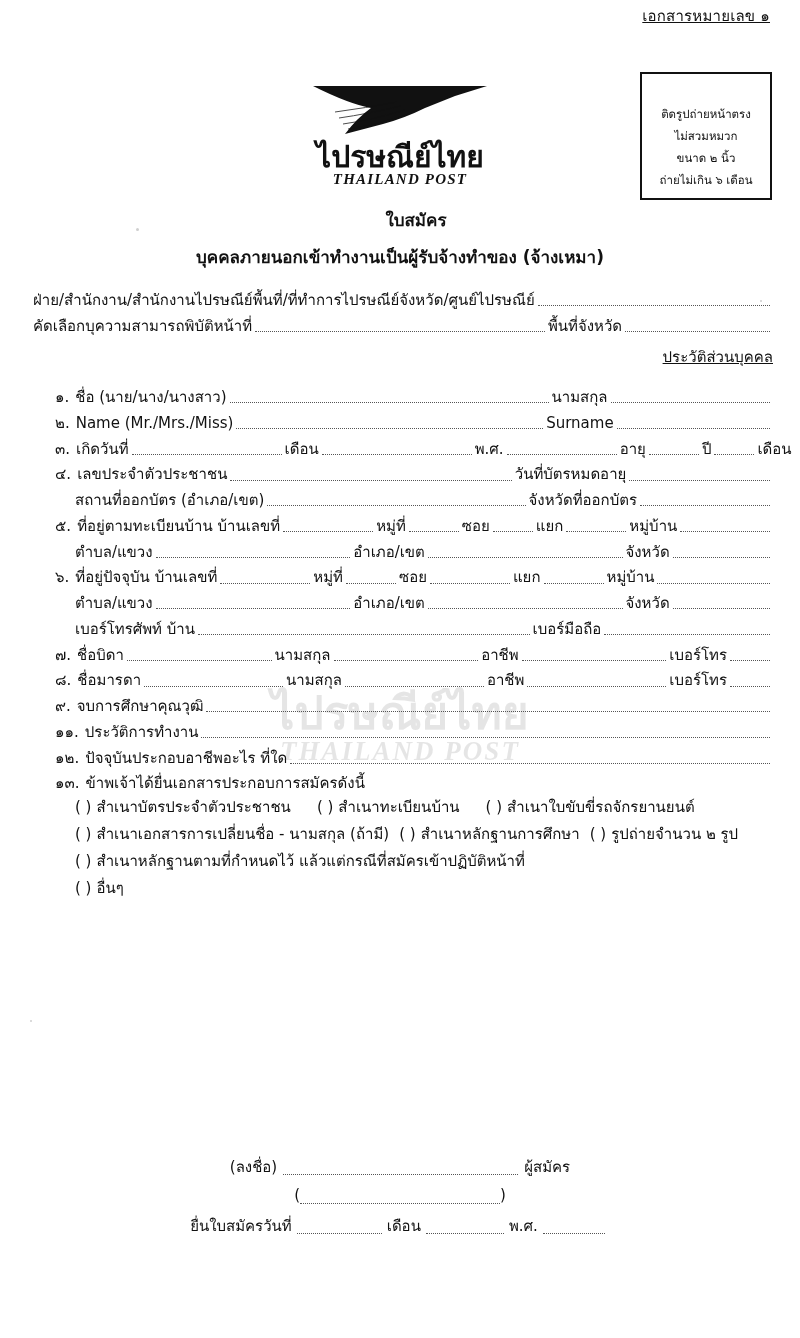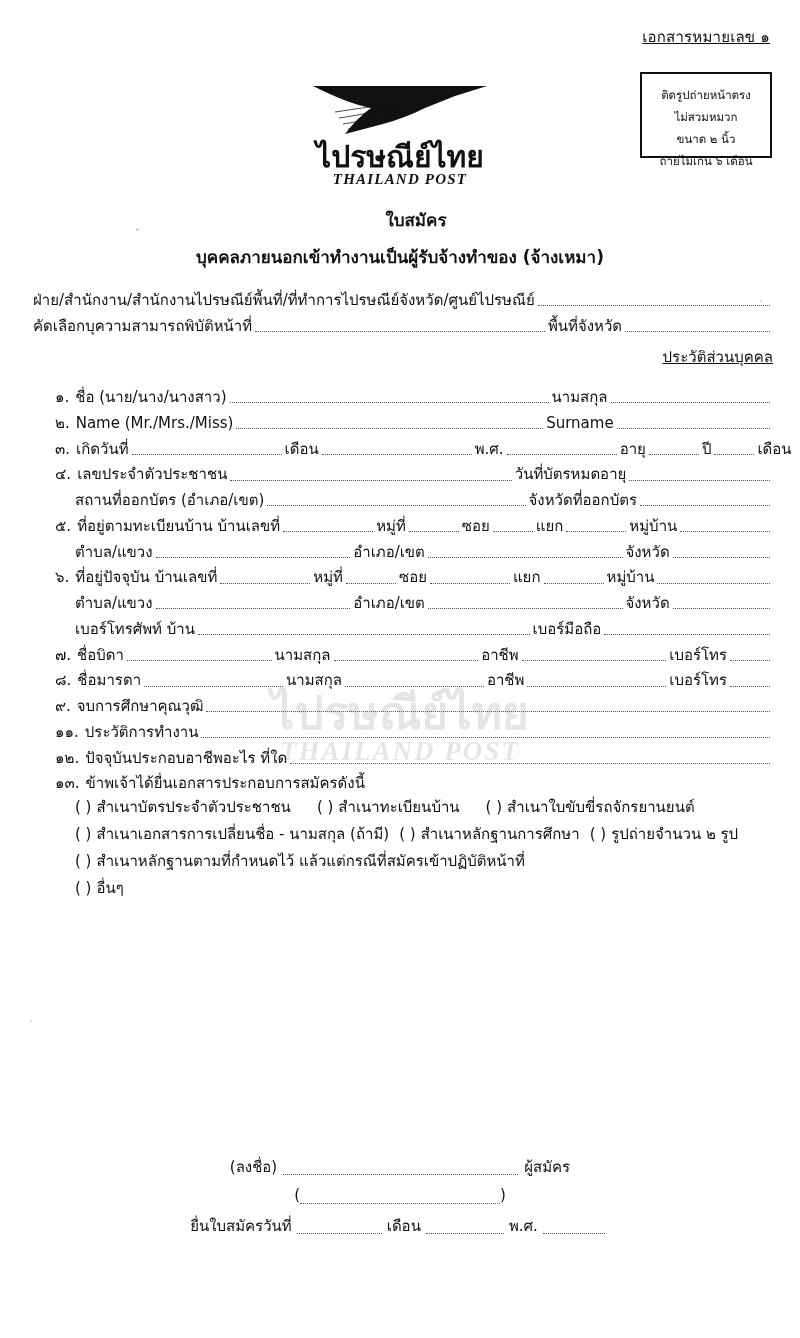--- a/index.html
+++ b/index.html
@@ -19,38 +19,38 @@
     position: relative;
     width: 800px;
     height: 1338px;
     box-sizing: border-box;
     padding: 0;
   }
 
   
   .doc-number {
     position: absolute;
-    top: 25px;
+    top: 4px;
     right: 30px;
     font-size: 15px;
     text-decoration: underline;
     letter-spacing: 0.2px;
   }
 
   
   .photo-box {
     position: absolute;
     top: 72px;
     right: 28px;
     width: 132px;
-    height: 86px;
+    height: 128px;
     border: 2px solid #111;
     box-sizing: border-box;
     text-align: center;
-    padding-top: 11px;
+    padding-top: 30px;
     line-height: 1.9;
     font-size: 11.5px;
   }
 
   
   .logo-wrap {
     position: absolute;
     top: 78px;
     left: 0;
     width: 800px;

